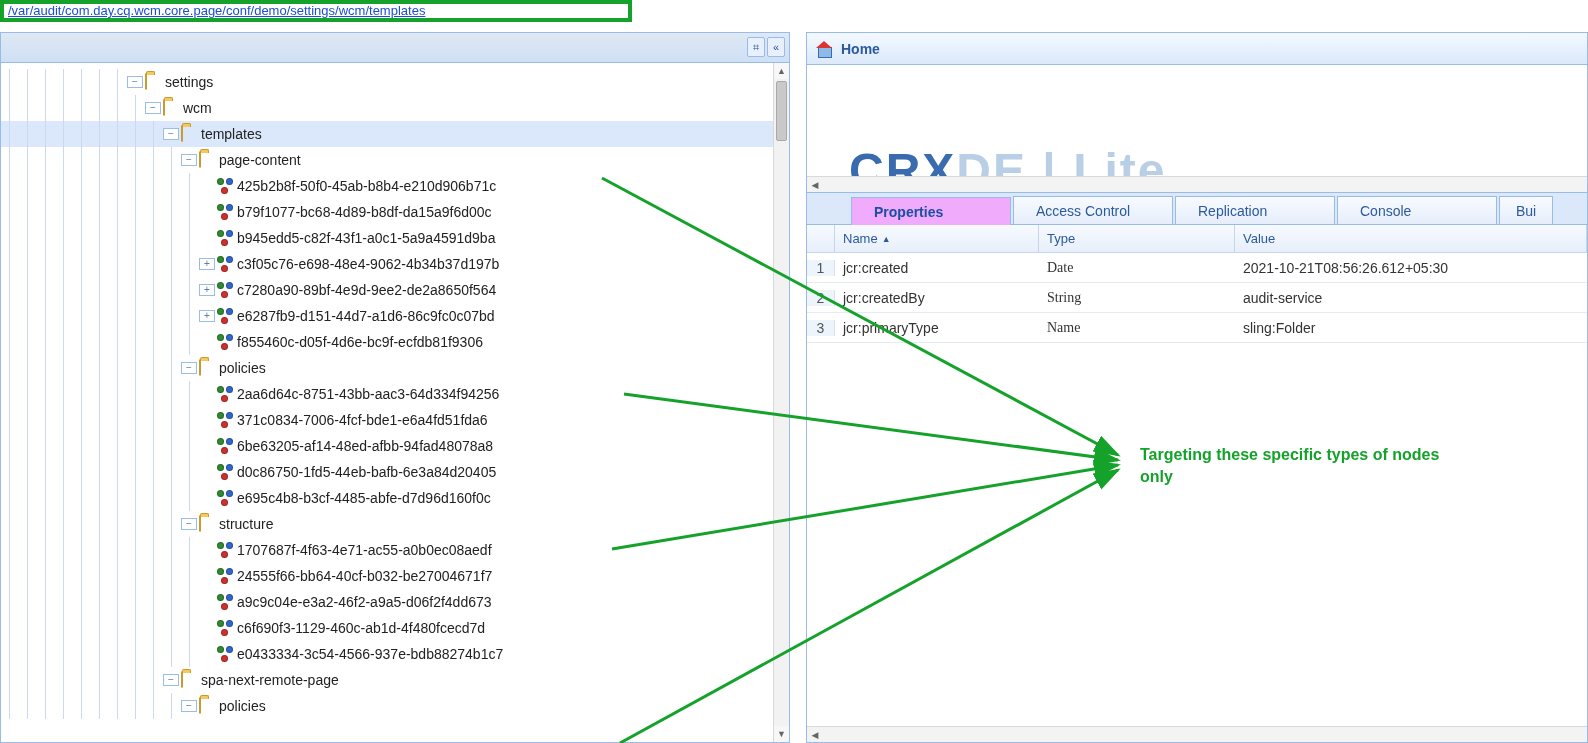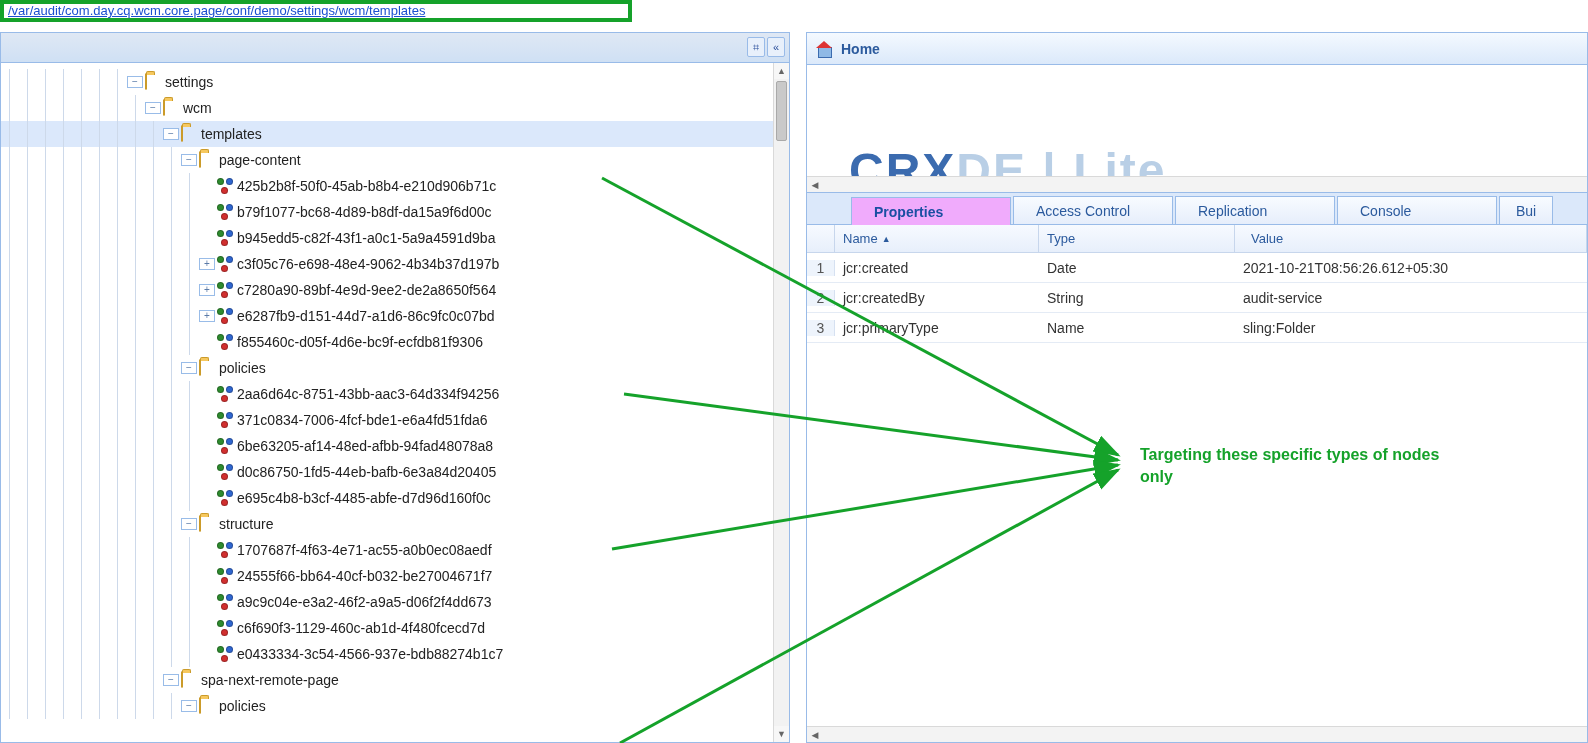--- a/index.html
+++ b/index.html
@@ -186,34 +186,34 @@
   .grid-header{
     display:flex; height:28px;
     background:linear-gradient(#f7faff,#e7effb);
     border-bottom:1px solid #c7d6ec;
     font-size:13px; color:#2b5a9d;
   }
   .gh-num{ width:28px; border-right:1px solid #c7d6ec;}
   .gh-col{ padding:0 8px; display:flex; align-items:center; border-right:1px solid #c7d6ec;}
   .gh-name{ width:204px;}
   .gh-type{ width:196px;}
-  .gh-value{ flex:1;margin-left:8px;}
+  .gh-value{ flex:1;}
   .sort-asc{ color:#2b5a9d; margin-left:4px; font-size:9px;}
   .grid-row{
     display:flex; height:30px; align-items:center;
     border-bottom:1px solid #e4ebf5;
     font-size:14px; color:#333;
   }
   .gr-num{
     width:28px; text-align:center; color:#555;
     background:#eef4fc; border-right:1px solid #d6e1f1;
   }
   .gr-col{ padding:0 8px; border-right:1px solid transparent;}
   .gr-name{ width:204px;}
-  .gr-type{ width:196px;}
+  .gr-type{ width:196px;font-family:Liberation Serif, serif;}
   .gr-value{ flex:1;}
 
   .annotation {
     position:absolute; left:1140px; top:444px;
     color:#15a22a; font-weight:bold; font-size:16px;
     line-height:22px;
     width:360px;
   }
   .arrows { position:absolute; left:0; top:0; width:1588px; height:743px; pointer-events:none;}
 </style>

